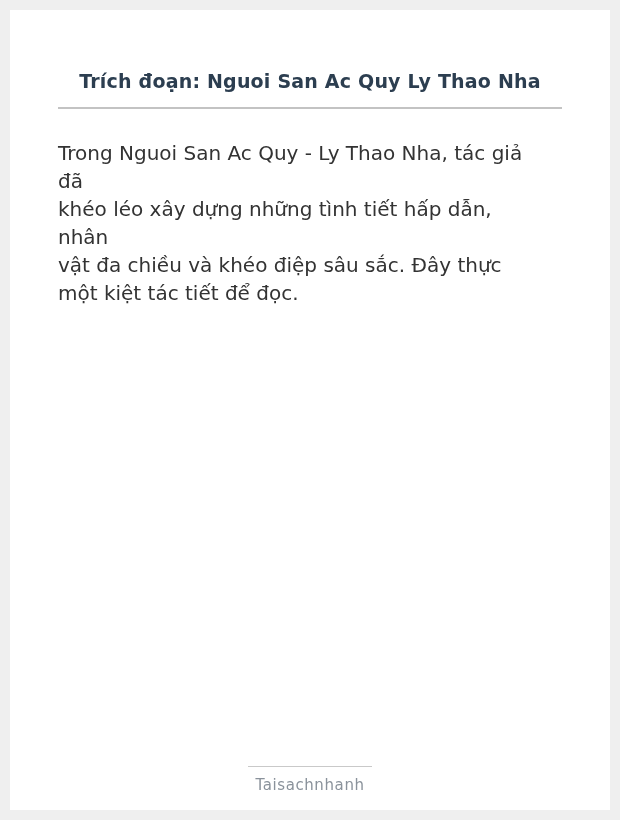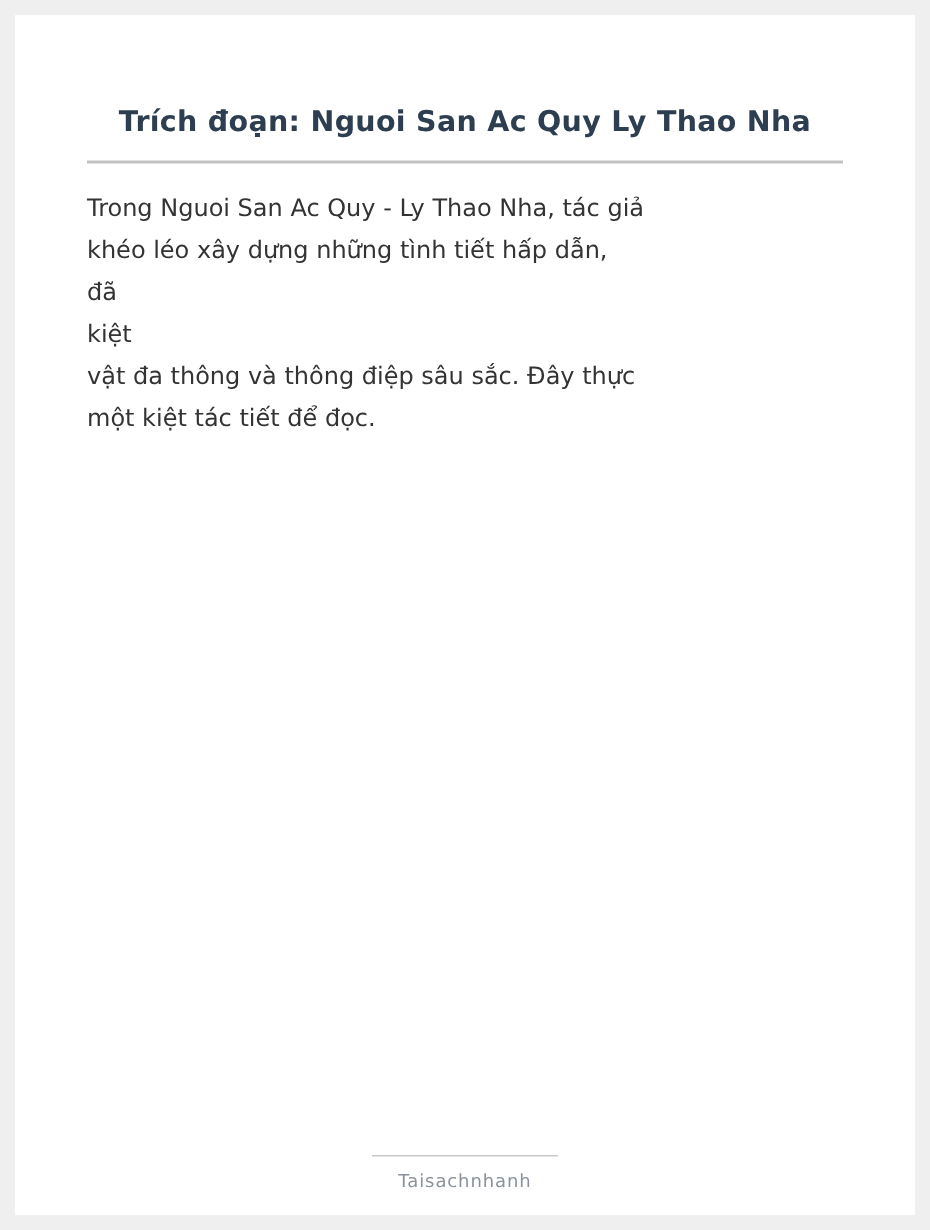--- a/index.html
+++ b/index.html
@@ -32,22 +32,22 @@
     line-height: 26px;
     letter-spacing: 0.2px;
   }
   .title-divider {
     margin-top: 13px;
     border: none;
     border-top: 2px solid #c3c3c3;
     width: 100%;
   }
   .body-text {
-    margin-top: 16px;
-    font-size: 16px;
+    margin-top: 30px;
+    font-size: 20px;
     color: #333333;
     line-height: 28px;
     text-align: left;
   }
   .body-line {
     white-space: pre;
   }
   .footer {
     margin-top: auto;
     padding-bottom: 16px;
@@ -55,40 +55,40 @@
     flex-direction: column;
     align-items: center;
   }
   .footer-divider {
     border: none;
     border-top: 1px solid #c9c9c9;
     width: 124px;
     margin-bottom: 9px;
   }
   .footer-text {
-    font-size: 12px;
+    font-size: 15px;
     color: #8a929b;
     letter-spacing: 0.6px;
   }
 </style>
 </head>
 <body>
 
 <div class="card">
 
   <div class="title">Trích đoạn: Nguoi San Ac Quy Ly Thao Nha</div>
 
   <hr class="title-divider">
 
   <div class="body-text">
     <div class="body-line">Trong Nguoi San Ac Quy - Ly Thao Nha, tác giả</div>
+    <div class="body-line">đã</div>
     <div class="body-line">khéo léo xây dựng những tình tiết hấp dẫn,</div>
-    <div class="body-line">đã</div>
-    <div class="body-line">kiệt</div>
-    <div class="body-line">vật đa thông và thông điệp sâu sắc. Đây thực</div>
+    <div class="body-line">nhân</div>
+    <div class="body-line">vật đa chiều và khéo điệp sâu sắc. Đây thực</div>
     <div class="body-line">một kiệt tác tiết để đọc.</div>
   </div>
 
   <div class="footer">
     <hr class="footer-divider">
     <div class="footer-text">Taisachnhanh</div>
   </div>
 
 </div>
 

